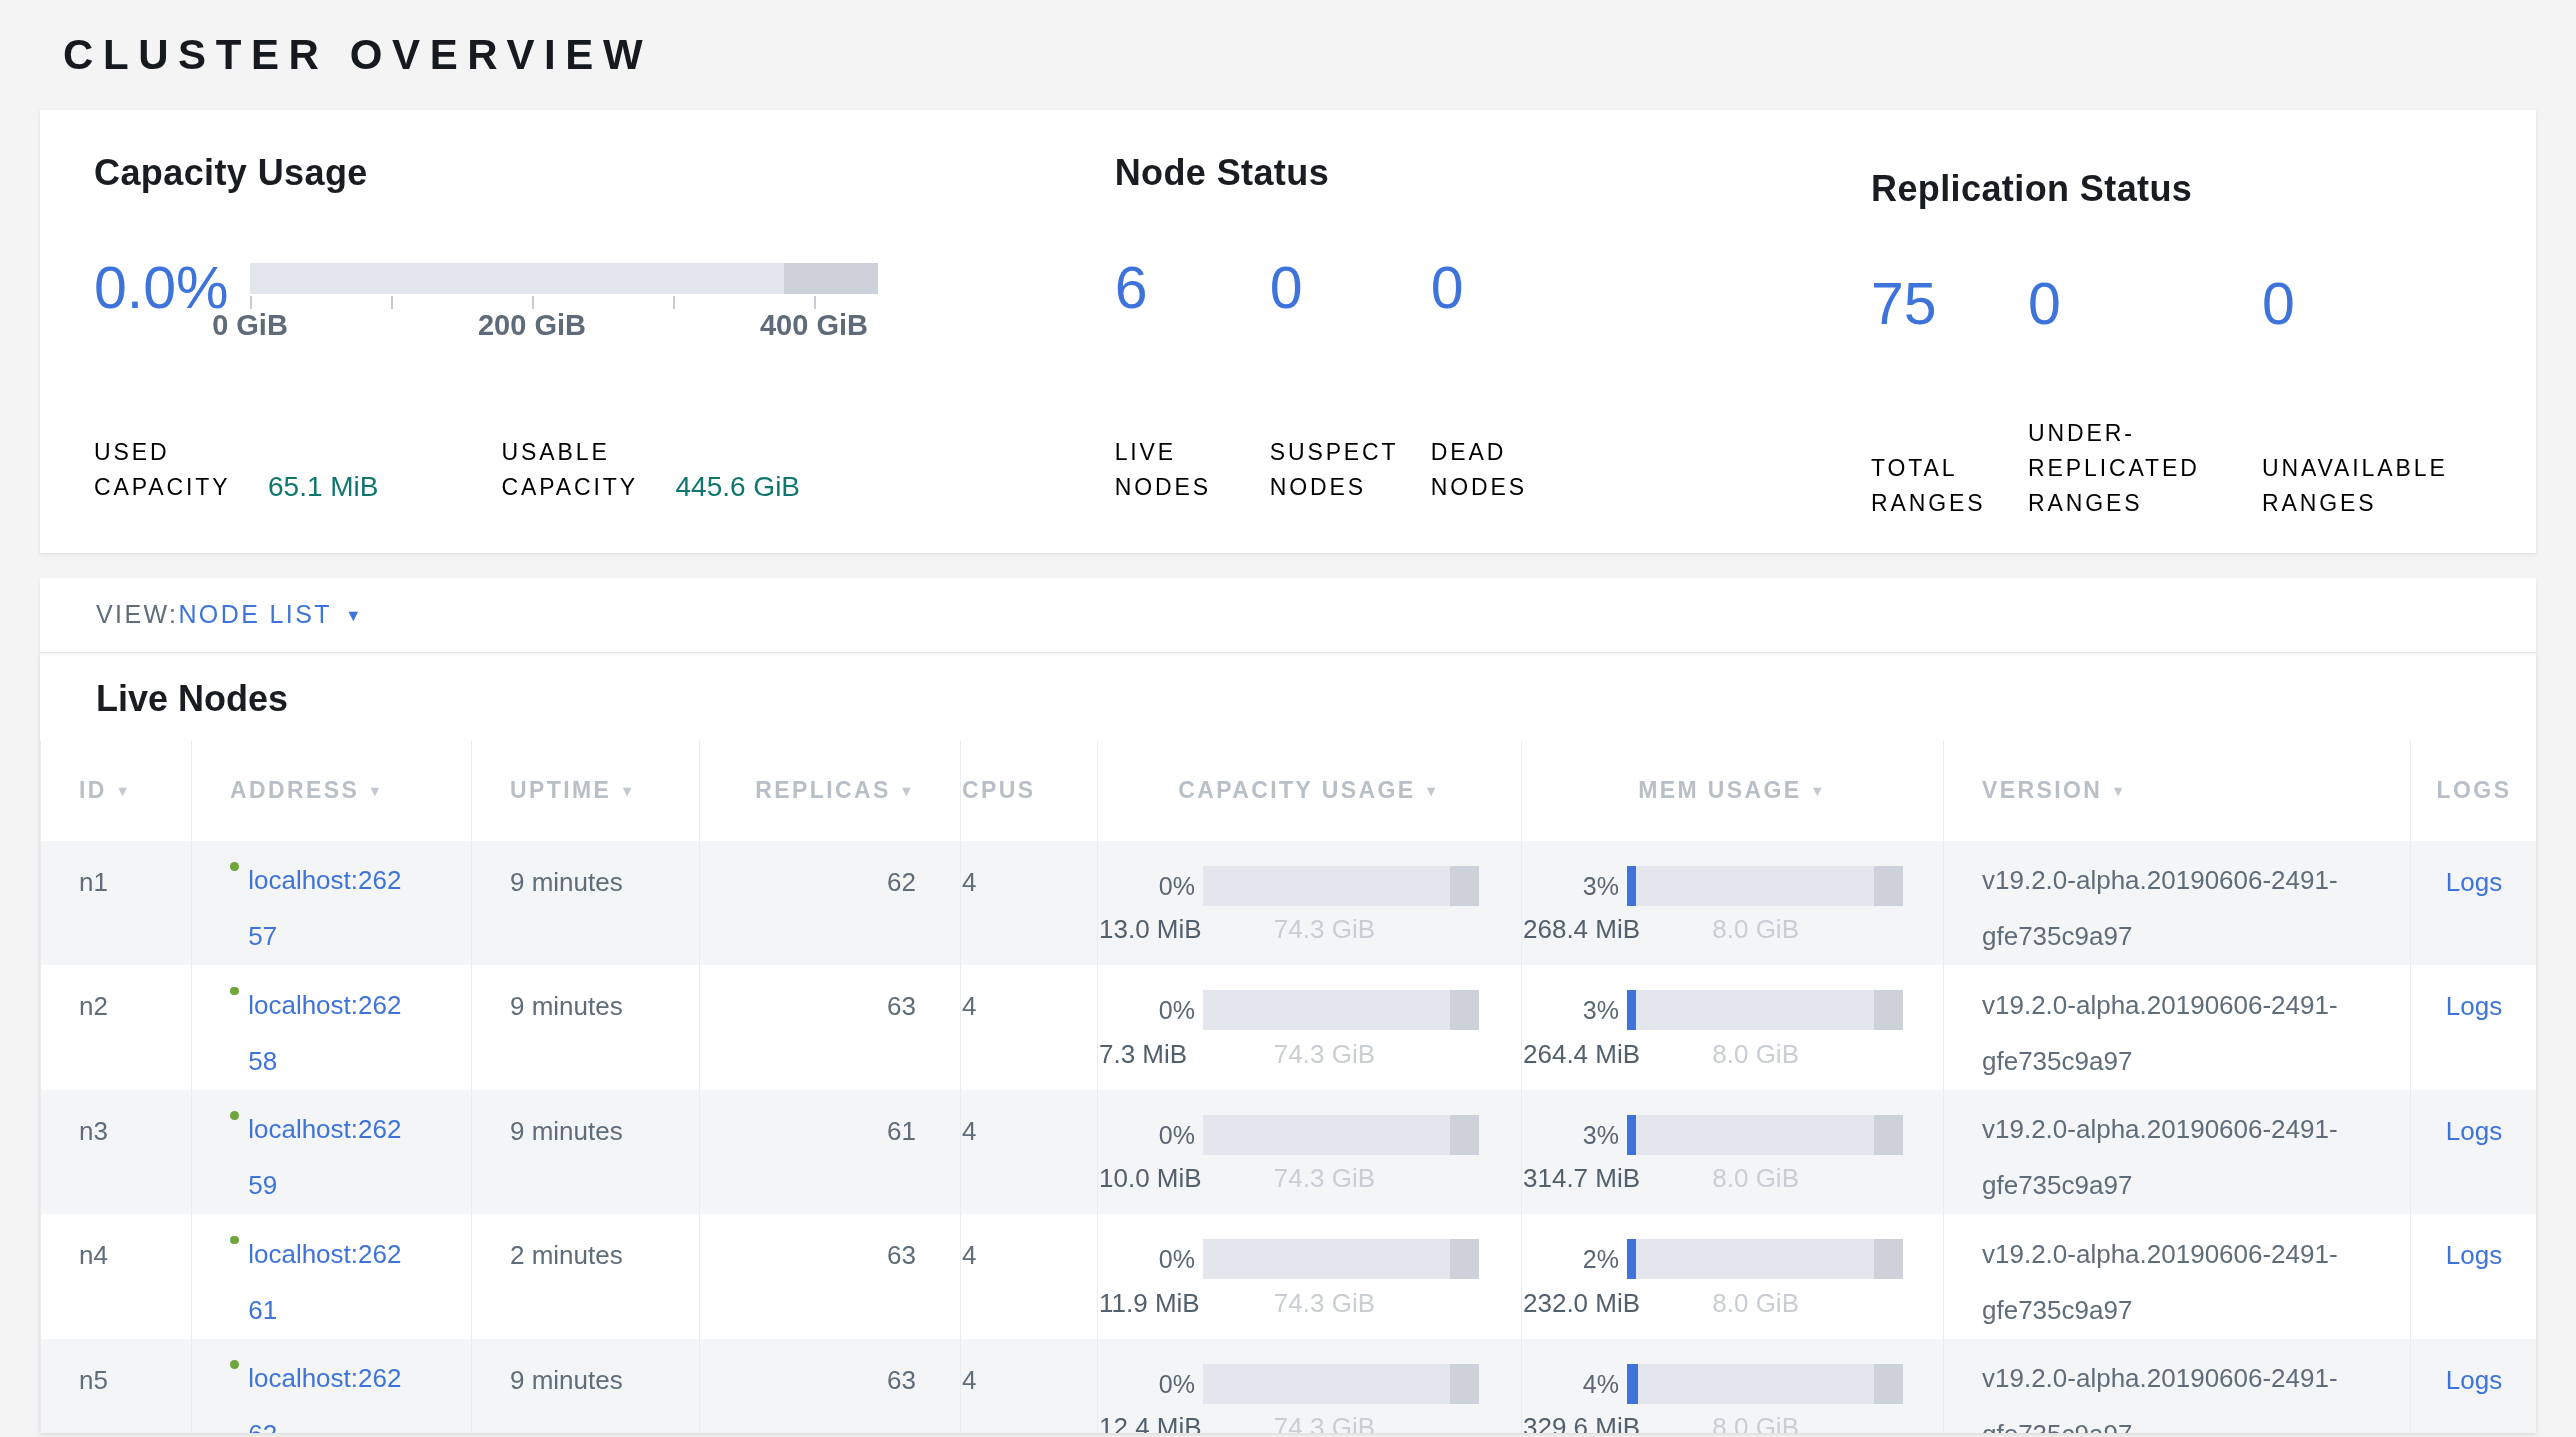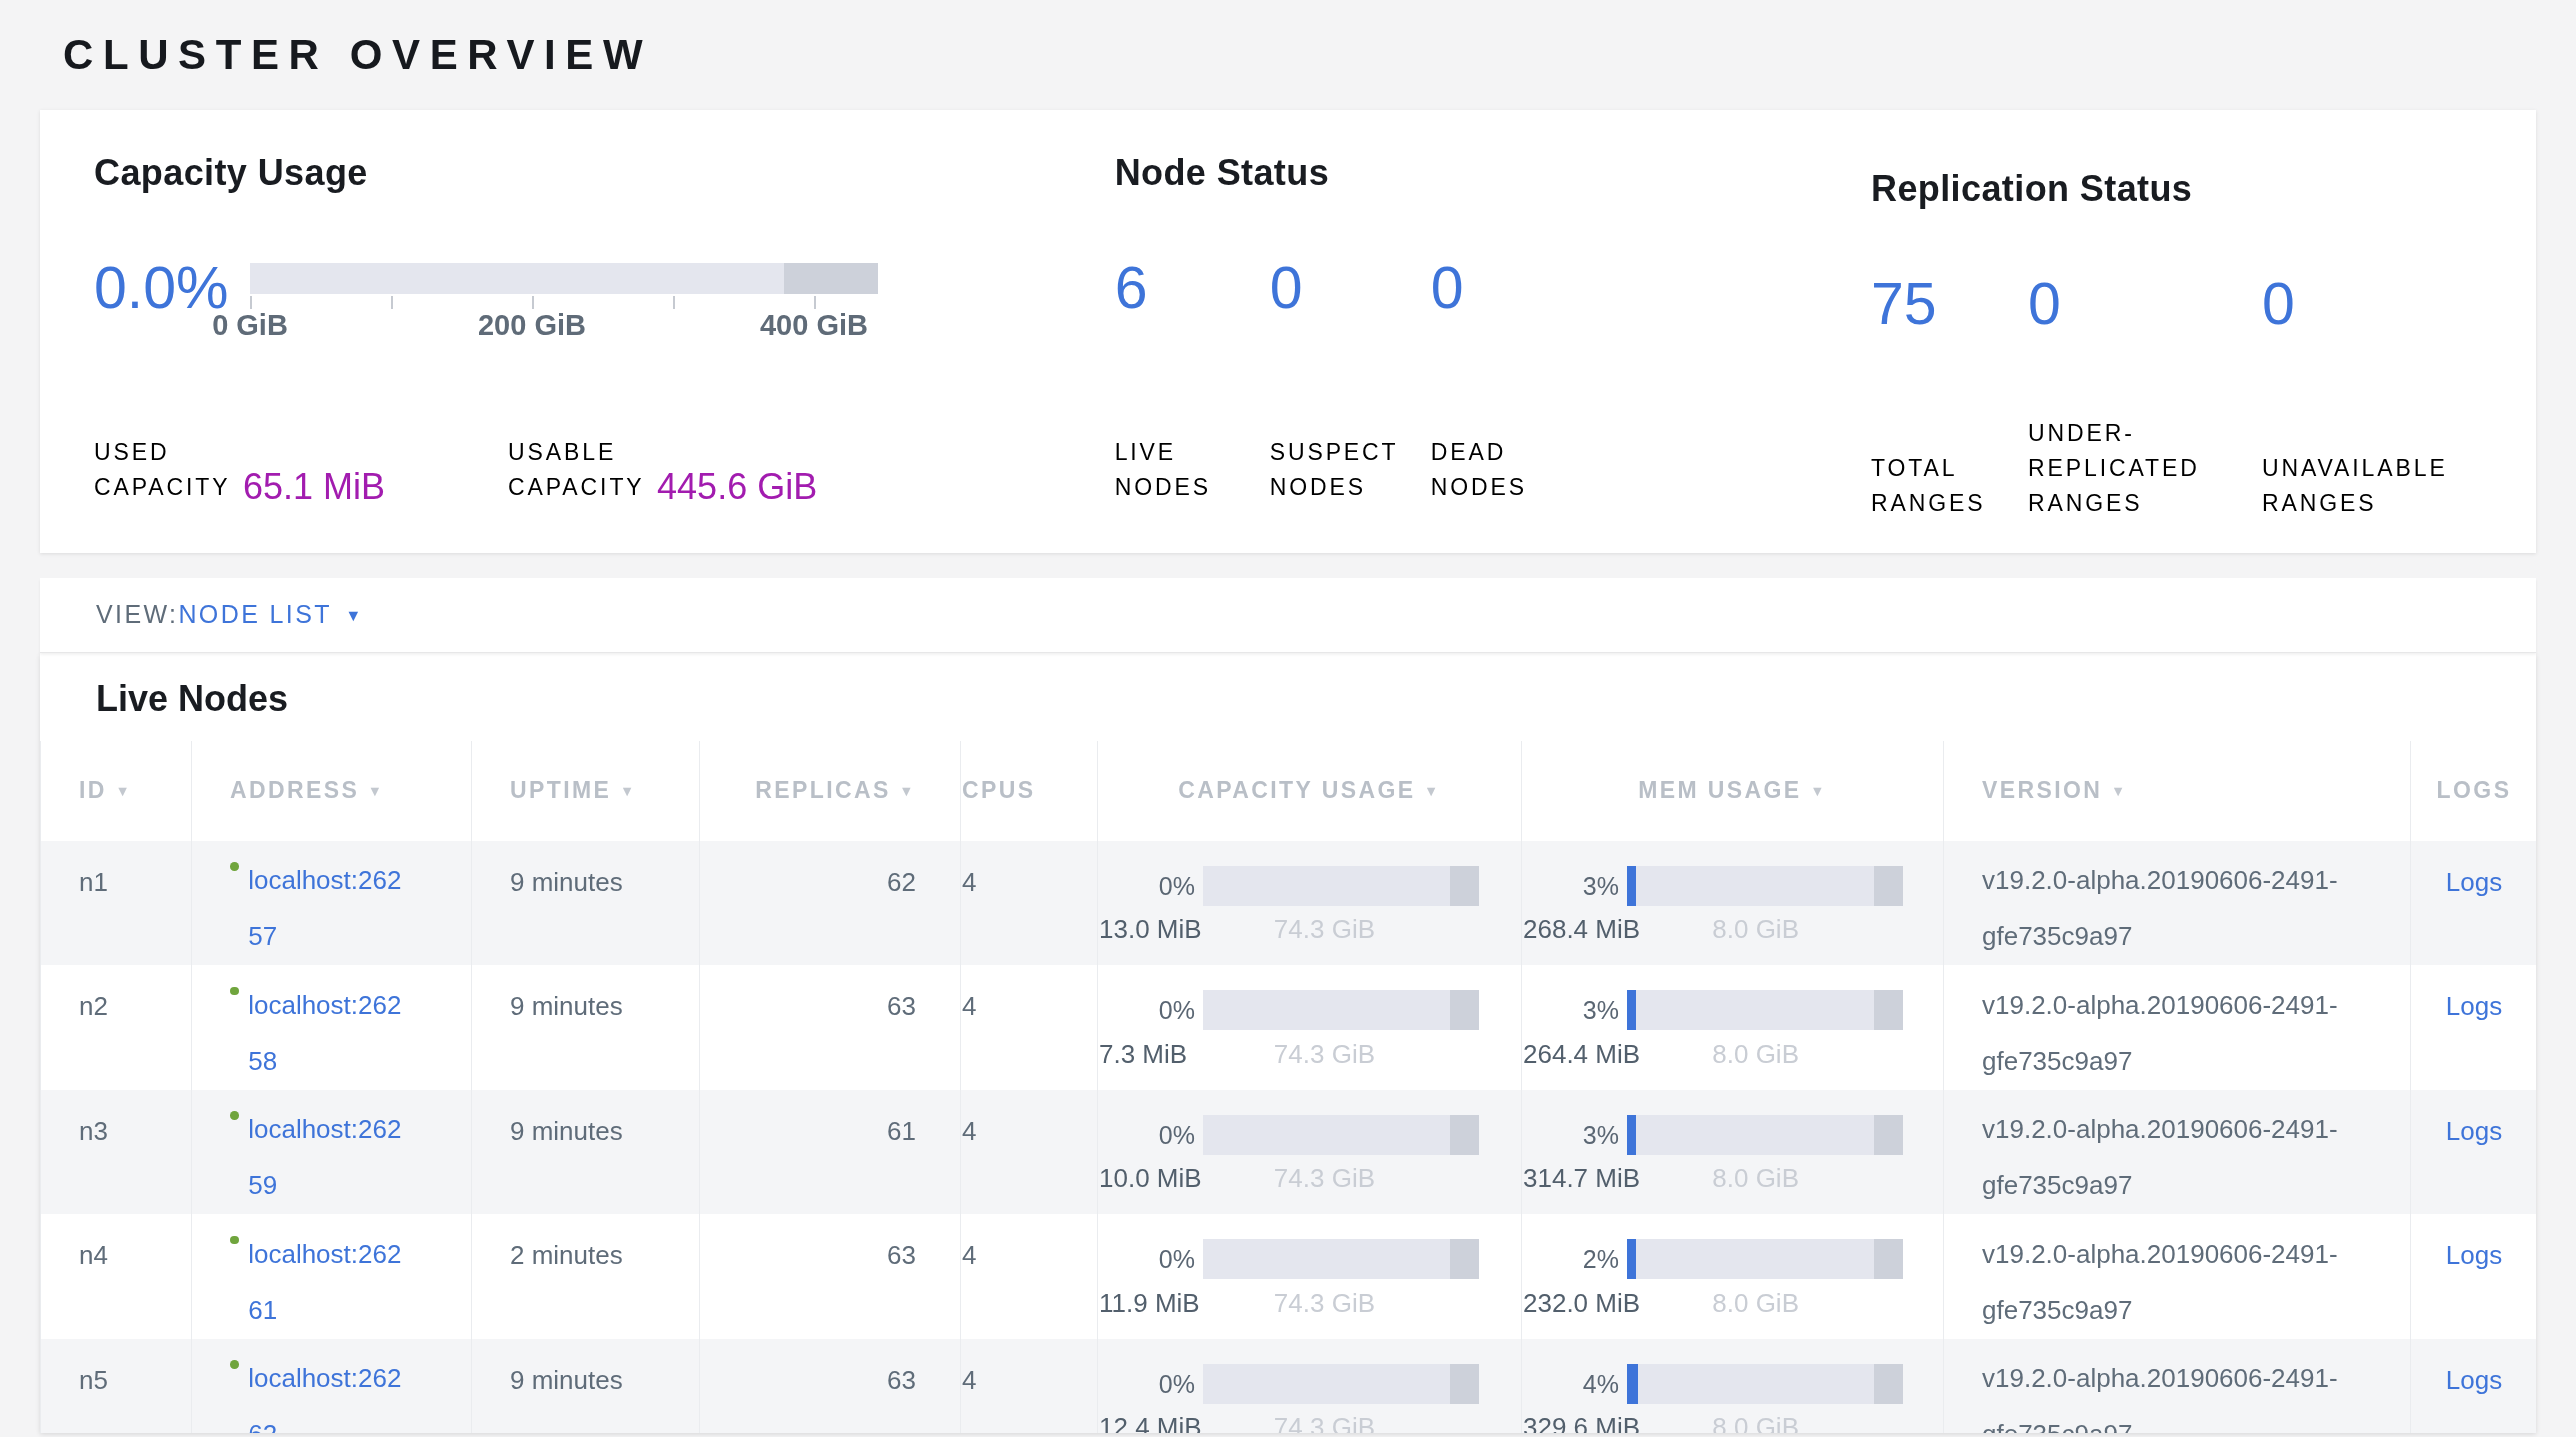--- a/index.html
+++ b/index.html
@@ -37,21 +37,21 @@
   .big-bar { height: 31px; background: #e4e6ee; position: relative; }
   .big-bar .reserved { position: absolute; right: 0; top: 0; height: 100%; width: 15%; background: #cdd1da; }
   .axis { position: relative; height: 50px; margin-top: 2.9px; }
   .tick { position: absolute; top: 0; width: 1.9px; height: 12.5px; background: #c6cad1; }
   .tick-label { position: absolute; top: 13px; transform: translateX(-50%); font-size: 29px; color: #5f6b78; white-space: nowrap; font-weight: bold; }
 
   .cap-bottom { margin-top: auto; display: flex; gap: 123px; }
   .stat-pair { display: flex; align-items: flex-end; }
   .stat-label { font-size: 23px; letter-spacing: 2.9px; color: #000000; line-height: 35px; }
   .stat-pair .stat-label { width: 146px; }
-  .stat-value { font-size: 36px; line-height: 36px; color: #a21caf; font-weight: 500; margin-left: 3px; }
+  .stat-value { font-size: 28px; line-height: 36px; color: #0f766e; font-weight: 500; margin-left: 28px; }
 
   .stats-row { margin-top: 63px; flex: 1; display: flex; }
   .stat-col { display: flex; flex-direction: column; }
   .sec-nodes .stat-col:nth-child(1){ width: 155px; }
   .sec-nodes .stat-col:nth-child(2){ width: 161px; }
   .sec-nodes .stat-col:nth-child(3){ width: 163px; }
   .sec-replication .stat-col:nth-child(1){ width: 157px; }
   .sec-replication .stat-col:nth-child(2){ width: 234px; }
   .sec-replication .stat-col:nth-child(3){ width: 220px; }
   .stat-num { font-size: 59px; line-height: 63px; font-weight: 500; color: #3e74d9; }

